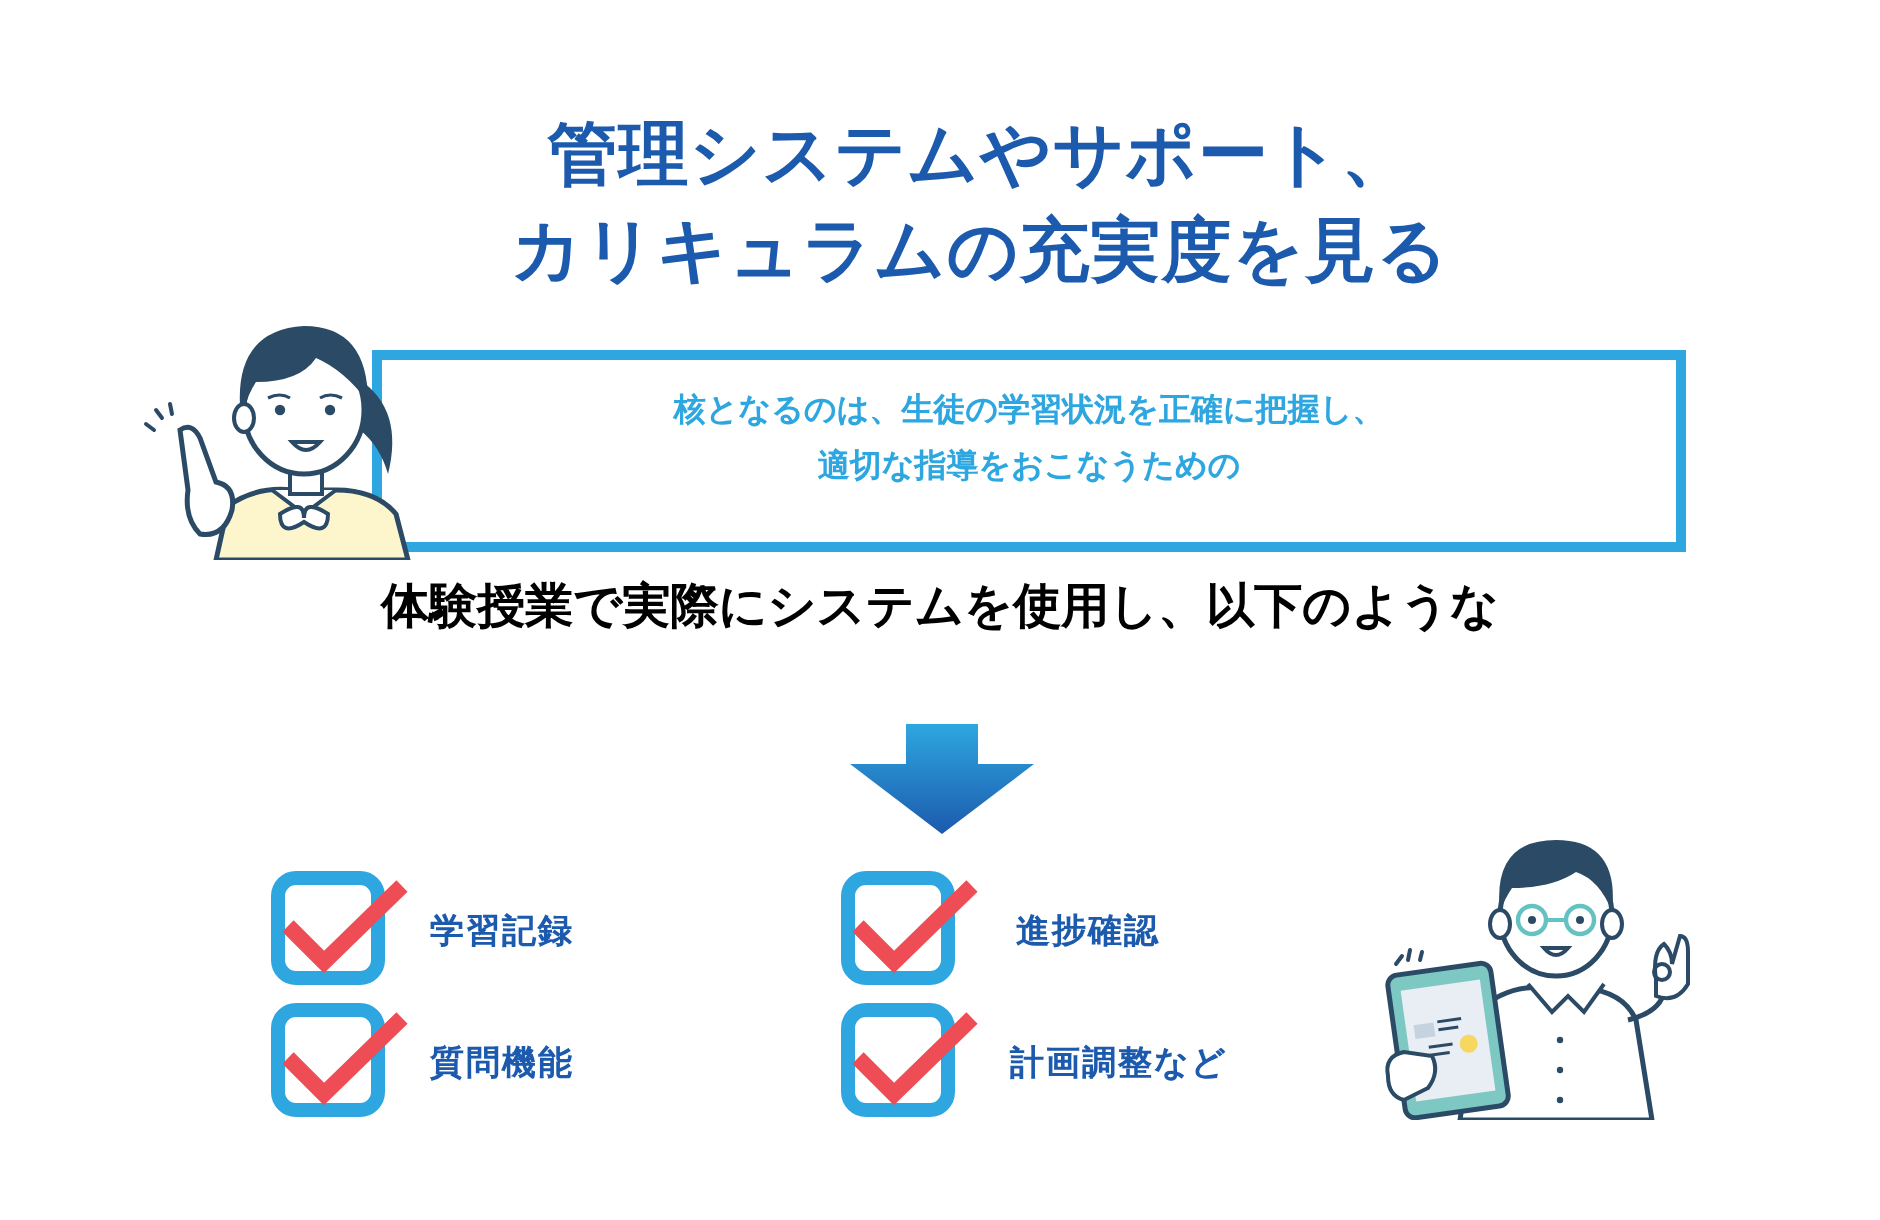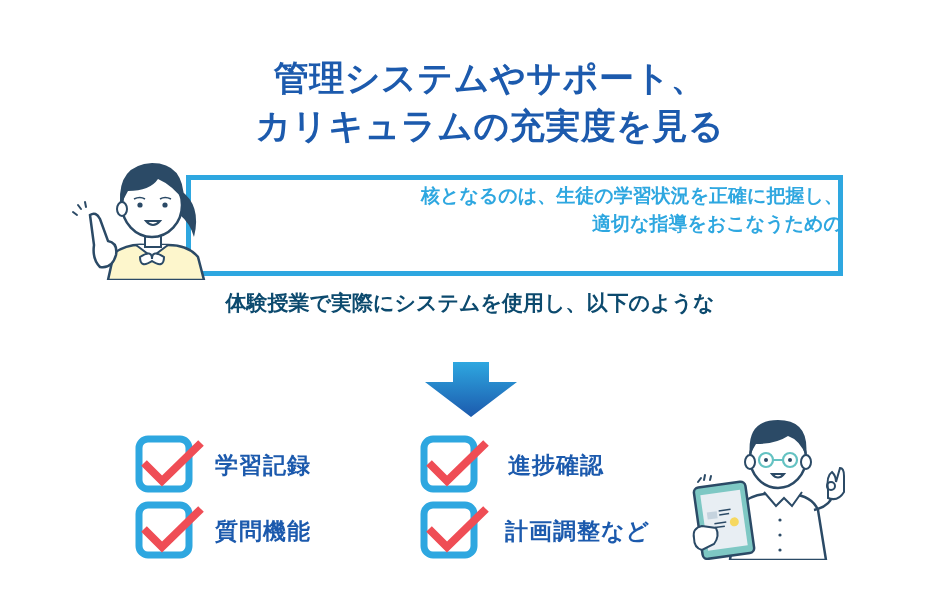--- a/index.html
+++ b/index.html
@@ -11,40 +11,40 @@
     text-align: center; color: #1c5aad; font-weight: bold;
     font-size: 35px; line-height: 48px; letter-spacing: 0.5px;
   }
   .title span { display: block; padding-left: 40px; }
 
   .info-box {
     position: absolute; left: 186px; top: 175px; width: 657px; height: 101px;
     border: 5px solid #2ea7e0; background: #ffffff;
   }
   .info-text {
-    position: absolute; left: 186px; top: 181px; width: 657px;
-    text-align: right; color: #2ea7e0; font-weight: bold;
-    font-size: 19px; line-height: 28px;
+    position: absolute; left: 186px; top: 191px; width: 657px;
+    text-align: center; color: #2ea7e0; font-weight: bold;
+    font-size: 16px; line-height: 28px;
   }
   .info-text span { display: block; }
 
   .emphasis {
     position: absolute; left: 0; top: 288px; width: 940px;
-    text-align: center; color: #0c4a6e; font-weight: bold;
-    font-size: 21px; line-height: 30px;
+    text-align: center; color: #000000; font-weight: bold;
+    font-size: 24px; line-height: 30px;
   }
   .emphasis span { display: block; }
 
   .arrow { position: absolute; left: 425px; top: 362px; width: 92px; height: 55px; }
 
   .check-item { position: absolute; display: flex; align-items: center; }
   .checkbox { position: relative; width: 72px; height: 64px; flex: 0 0 auto; }
   .checkbox svg { position: absolute; left: 0; top: 0; }
   .check-label {
-    margin-left: 10px; color: #1c5aad; font-weight: bold; font-size: 23px;
+    margin-left: 10px; color: #1c5aad; font-weight: bold; font-size: 17px;
     letter-spacing: 1px; white-space: nowrap;
   }
 
   .girl { position: absolute; left: 68px; top: 145px; width: 150px; height: 135px; }
   .boy { position: absolute; left: 680px; top: 410px; width: 170px; height: 150px; }
 </style>
 </head>
 <body>
 
 <div class="title">

